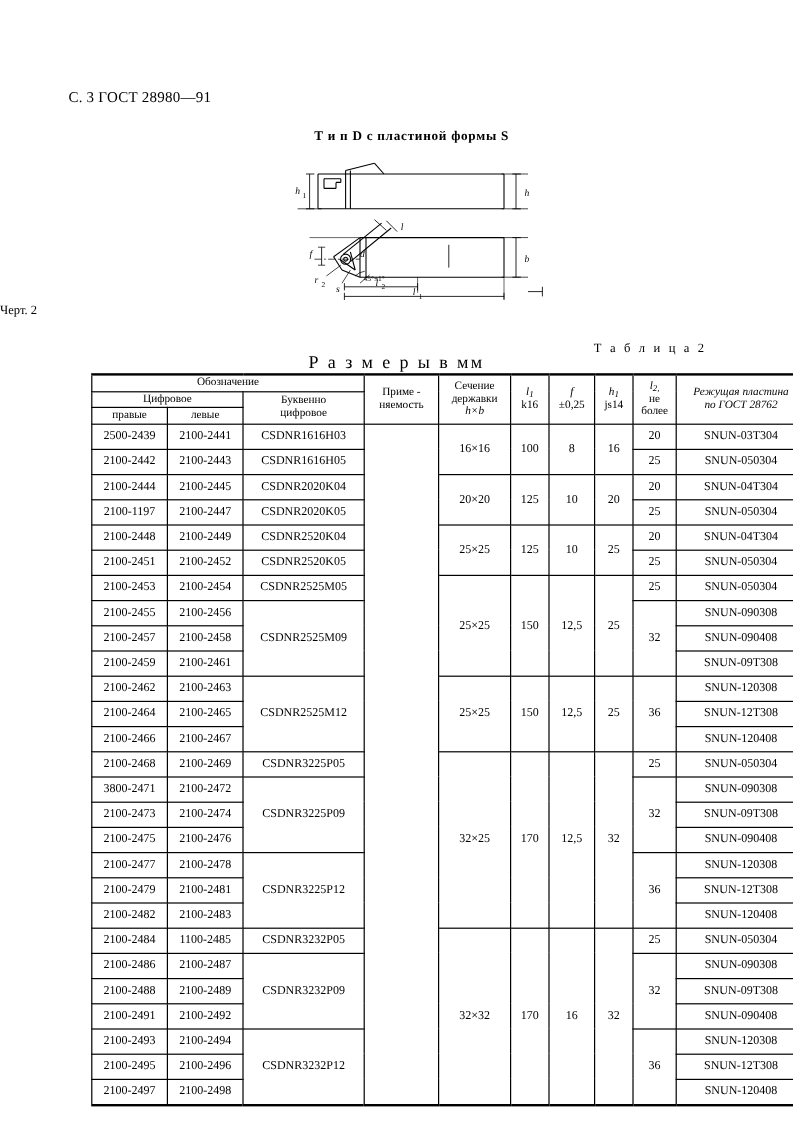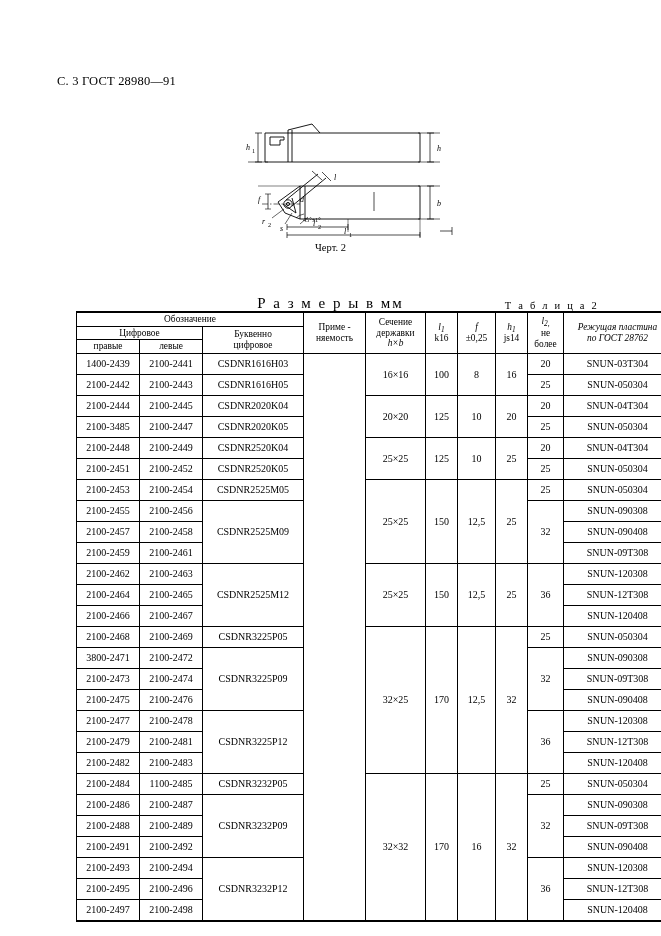--- a/index.html
+++ b/index.html
@@ -46,35 +46,33 @@
     width: 661px;
     height: 125px;
     margin-top: 6px;
   }
   .figure-canvas svg {
     position: absolute;
     left: 0;
     top: 0;
   }
   .figure-caption {
-    text-align: center;
     font-size: 10.5px;
     margin-top: 3px;
     margin-left: 0px;
   }
 
   
   .table-label {
     position: absolute;
-    right: 62px;
+    right: 72px;
     top: 285px;
     font-size: 10.5px;
     letter-spacing: 2.2px;
     white-space: nowrap;
-    margin-top: 15px;
   }
   .units-label {
     position: absolute;
     left: 0;
     right: 0;
     top: 295px;
     text-align: center;
     font-size: 15px;
     letter-spacing: 2px;
   }
@@ -123,20 +121,21 @@
     font-size: 6.2px;
   }
 </style>
 </head>
 <body>
 
 <div class="page-header">С. 3 ГОСТ 28980—91</div>
 
 <div class="figure-block">
 
+  <div class="figure-title">Т и п  D с пластиной формы S</div>
 
   <div class="figure-canvas">
     <svg width="661" height="125" viewBox="0 0 661 125" xmlns="http://www.w3.org/2000/svg">
       <g stroke="#000" fill="none" stroke-width="0.9">
 
         <line x1="265" y1="19" x2="420" y2="19"></line>
         <line x1="265" y1="48" x2="420" y2="48"></line>
         <line x1="420" y1="19" x2="420" y2="48"></line>
 
         <line x1="265" y1="19" x2="265" y2="48"></line>
@@ -303,21 +302,21 @@
         <span class="lbl-stack">цифровое</span>
       </td>
     </tr>
     <tr>
       <td>правые</td>
       <td>левые</td>
     </tr>
   </thead>
   <tbody>
       <tr>
-        <td>1400-2439</td>
+        <td>2500-2439</td>
         <td>2100-2441</td>
         <td>CSDNR1616H03</td>
         <td rowspan="27" class="outer-bottom"></td>
         <td rowspan="2">16×16</td>
         <td rowspan="2">100</td>
         <td rowspan="2">8</td>
         <td rowspan="2">16</td>
         <td>20</td>
         <td>SNUN-03T304</td>
       </tr>
@@ -333,21 +332,21 @@
         <td>2100-2445</td>
         <td>CSDNR2020K04</td>
         <td rowspan="2">20×20</td>
         <td rowspan="2">125</td>
         <td rowspan="2">10</td>
         <td rowspan="2">20</td>
         <td>20</td>
         <td>SNUN-04T304</td>
       </tr>
       <tr>
-        <td class="thick-bottom">2100-3485</td>
+        <td class="thick-bottom">2100-1197</td>
         <td class="thick-bottom">2100-2447</td>
         <td>CSDNR2020K05</td>
         <td>25</td>
         <td>SNUN-050304</td>
       </tr>
       <tr>
         <td>2100-2448</td>
         <td>2100-2449</td>
         <td>CSDNR2520K04</td>
         <td rowspan="2">25×25</td>

